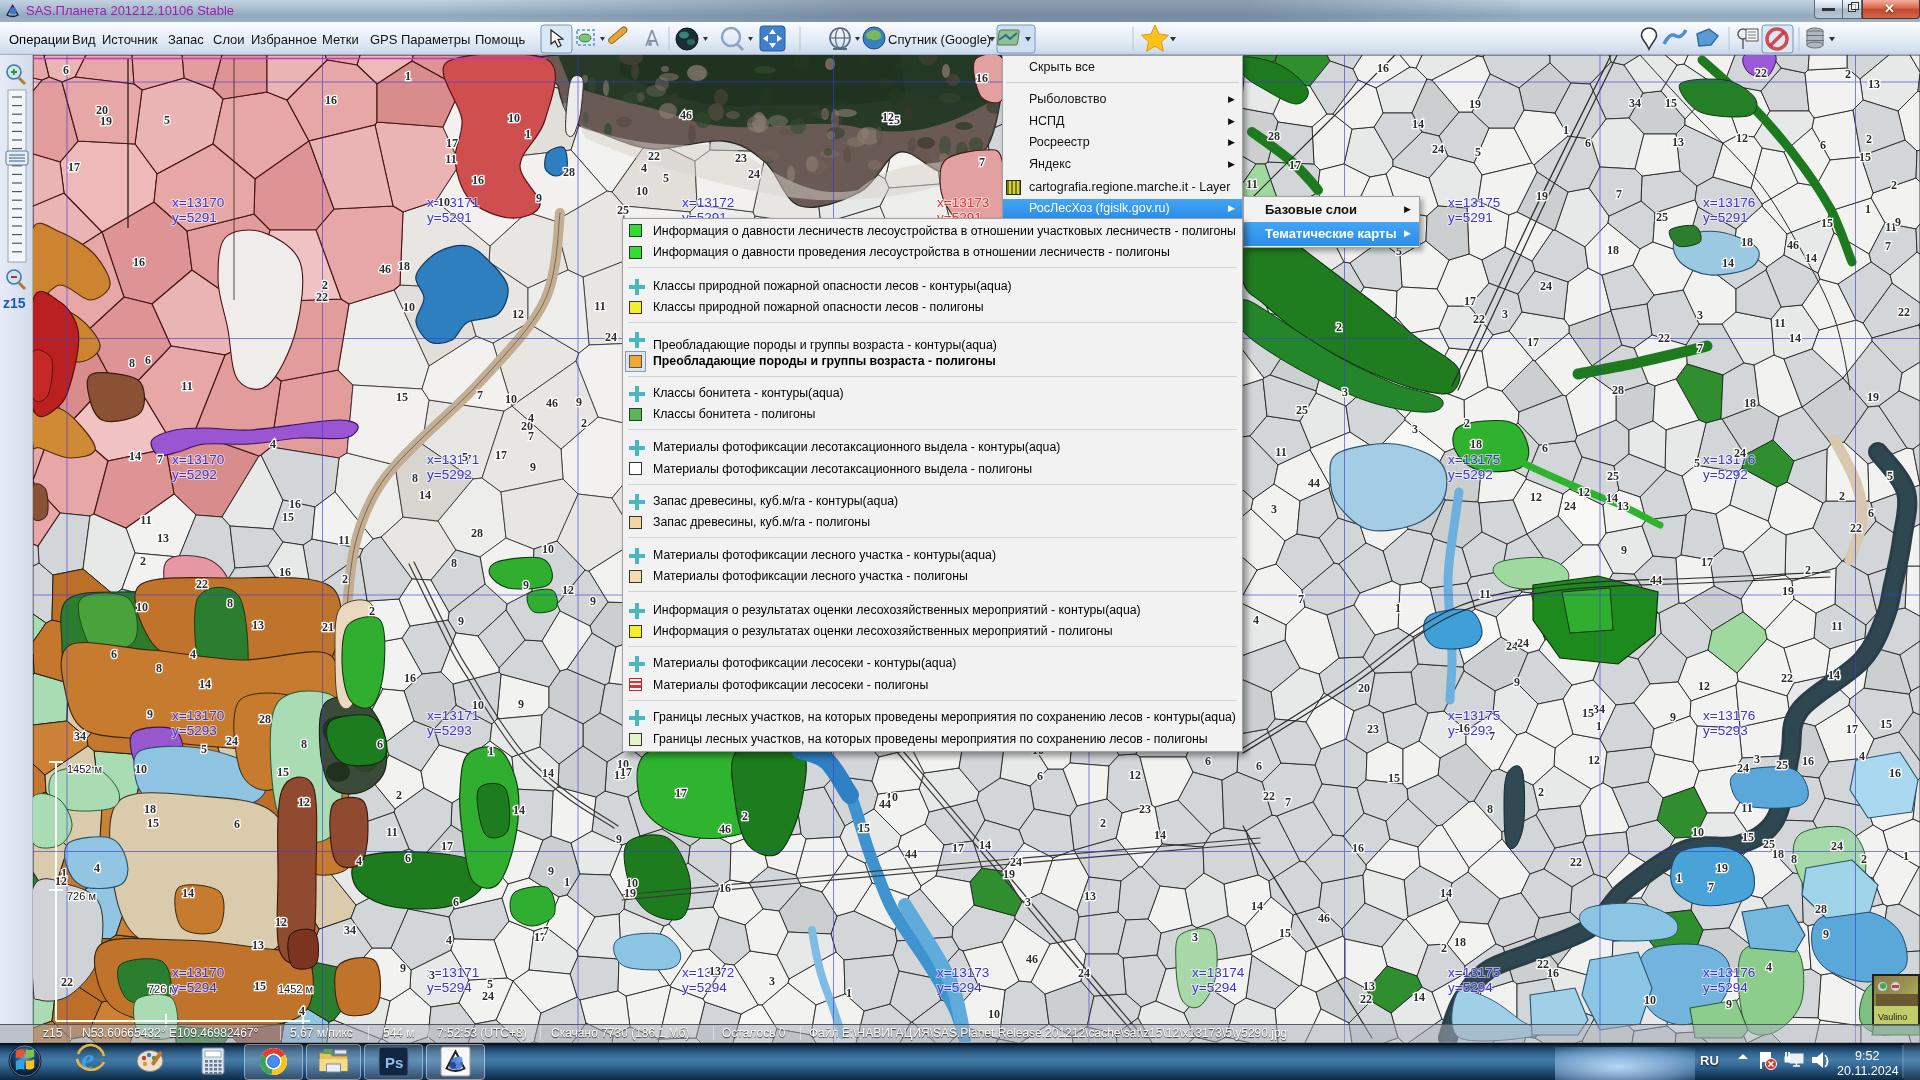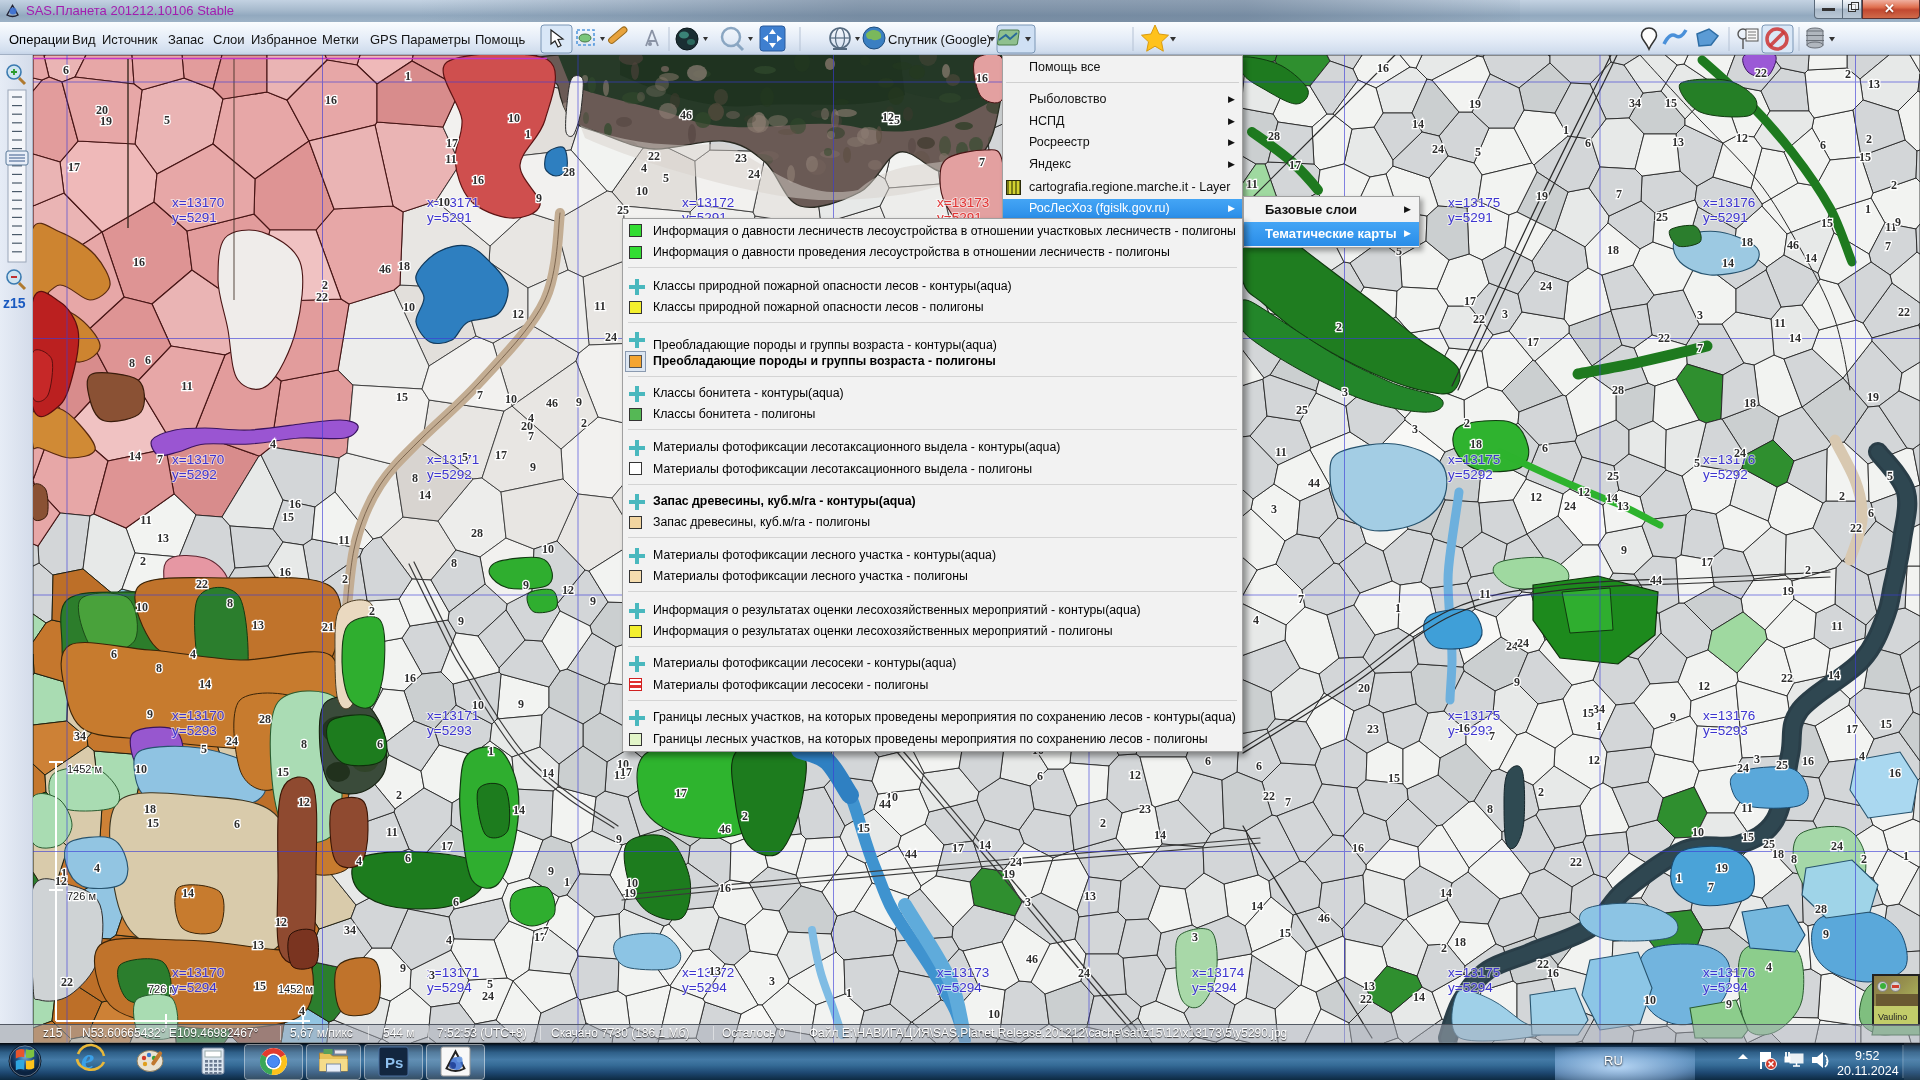--- a/index.html
+++ b/index.html
@@ -1714,21 +1714,21 @@
 <span style="position:absolute;left:809px;top:2px">Файл E:\НАВИГАЦИЯ\SAS.Planet.Release.201212\cache\sat\z15\12\x13173\5\y5290.jpg</span>
 <span style="position:absolute;left:70px;top:2px;width:1px;height:14px;background:rgba(245,245,245,0.55)"></span>
     <span style="position:absolute;left:280px;top:2px;width:1px;height:14px;background:rgba(245,245,245,0.55)"></span>
     <span style="position:absolute;left:368px;top:2px;width:1px;height:14px;background:rgba(245,245,245,0.55)"></span>
     <span style="position:absolute;left:428px;top:2px;width:1px;height:14px;background:rgba(245,245,245,0.55)"></span>
     <span style="position:absolute;left:540px;top:2px;width:1px;height:14px;background:rgba(245,245,245,0.55)"></span>
     <span style="position:absolute;left:713px;top:2px;width:1px;height:14px;background:rgba(245,245,245,0.55)"></span>
     <span style="position:absolute;left:800px;top:2px;width:1px;height:14px;background:rgba(245,245,245,0.55)"></span>
 </div>
 <div style="position:absolute;left:1002px;top:55px;width:241px;height:170px;background:#f2f2f2;border:1px solid #a0a0a0;box-shadow:3px 3px 5px rgba(0,0,0,0.35)"></div>
-<div style="position:absolute;left:1029px;top:60px;font-size:12.5px;color:#111">Помощь все</div>
+<div style="position:absolute;left:1029px;top:60px;font-size:12.5px;color:#111">Скрыть все</div>
 <div style="position:absolute;left:1006px;top:82px;width:233px;border-top:1px solid #d0d0d0"></div>
 <div style="position:absolute;left:1029px;top:92px;font-size:12.5px;color:#111">Рыболовство</div>
 <div style="position:absolute;left:1228px;top:93.5px;font-size:9px;color:#111">▶</div>
 <div style="position:absolute;left:1029px;top:114px;font-size:12.5px;color:#111">НСПД</div>
 <div style="position:absolute;left:1228px;top:115.5px;font-size:9px;color:#111">▶</div>
 <div style="position:absolute;left:1029px;top:135px;font-size:12.5px;color:#111">Росреестр</div>
 <div style="position:absolute;left:1228px;top:136.5px;font-size:9px;color:#111">▶</div>
 <div style="position:absolute;left:1029px;top:157px;font-size:12.5px;color:#111">Яндекс</div>
 <div style="position:absolute;left:1228px;top:158.5px;font-size:9px;color:#111">▶</div>
 <div style="position:absolute;left:1006px;top:180px;width:15px;height:15px;background:repeating-linear-gradient(90deg,#7a7a18 0 2px,#d2d230 2px 4px),repeating-linear-gradient(#8a8a20 0 2px,#c2c228 2px 4px);border:1px solid #2a2a08"></div>
@@ -1782,21 +1782,21 @@
     <div style="position:absolute;left:6px;top:0;width:4px;height:16px;background:#49b8be"></div>
     <div style="position:absolute;left:0;top:6px;width:16px;height:4px;background:#49b8be"></div>
   </div>
 <div style="position:absolute;left:653px;top:440.2px;font-size:12.3px;font-weight:normal;color:#000;white-space:nowrap">Материалы фотофиксации лесотаксационного выдела - контуры(aqua)</div>
 <div style="position:absolute;left:629px;top:462.4px;width:13px;height:13px;background:#ffffff;border:1.5px solid #333"></div>
 <div style="position:absolute;left:653px;top:461.9px;font-size:12.3px;font-weight:normal;color:#000;white-space:nowrap">Материалы фотофиксации лесотаксационного выдела - полигоны</div>
 <div style="position:absolute;left:629px;top:493.7px;width:16px;height:16px">
     <div style="position:absolute;left:6px;top:0;width:4px;height:16px;background:#49b8be"></div>
     <div style="position:absolute;left:0;top:6px;width:16px;height:4px;background:#49b8be"></div>
   </div>
-<div style="position:absolute;left:653px;top:493.7px;font-size:12.3px;font-weight:bold;color:#000;white-space:nowrap">Запас древесины, куб.м/га - контуры(aqua)</div>
+<div style="position:absolute;left:653px;top:493.7px;font-size:12.3px;font-weight:normal;color:#000;white-space:nowrap">Запас древесины, куб.м/га - контуры(aqua)</div>
 <div style="position:absolute;left:629px;top:515.9px;width:13px;height:13px;background:#f2d5a0;border:1.5px solid #333"></div>
 <div style="position:absolute;left:653px;top:515.4px;font-size:12.3px;font-weight:normal;color:#000;white-space:nowrap">Запас древесины, куб.м/га - полигоны</div>
 <div style="position:absolute;left:629px;top:547.7px;width:16px;height:16px">
     <div style="position:absolute;left:6px;top:0;width:4px;height:16px;background:#49b8be"></div>
     <div style="position:absolute;left:0;top:6px;width:16px;height:4px;background:#49b8be"></div>
   </div>
 <div style="position:absolute;left:653px;top:547.7px;font-size:12.3px;font-weight:normal;color:#000;white-space:nowrap">Материалы фотофиксации лесного участка - контуры(aqua)</div>
 <div style="position:absolute;left:629px;top:569.9px;width:13px;height:13px;background:#f5dcae;border:1.5px solid #333"></div>
 <div style="position:absolute;left:653px;top:569.4px;font-size:12.3px;font-weight:normal;color:#000;white-space:nowrap">Материалы фотофиксации лесного участка - полигоны</div>
 <div style="position:absolute;left:629px;top:602.7px;width:16px;height:16px">
@@ -1895,21 +1895,21 @@
 <text x="385" y="25" font-family="Liberation Sans" font-size="15" font-weight="bold" fill="#8ec0ee">Ps</text>
 <rect x="426.5" y="1.5" width="58" height="35" rx="3" fill="rgba(255,255,255,0.18)" stroke="rgba(255,255,255,0.5)"></rect>
 <rect x="441" y="4" width="29" height="29" rx="2" fill="#f8f8f8" stroke="#999"></rect>
 <g transform="translate(455.5,18.5)">
       <path d="M-9,7 L0,-10 L9,7 Q0,12 -9,7 Z" fill="none" stroke="#222" stroke-width="2"></path>
       <circle cx="1" cy="2" r="6.5" fill="#3a6ed0" opacity="0.85"></circle>
       <circle cx="-3" cy="4" r="3.5" fill="#1a3a90" opacity="0.8"></circle>
       <circle cx="4" cy="-2" r="3" fill="#6a9ae0" opacity="0.9"></circle>
     </g>
 </svg>
-<div style="position:absolute;left:1604px;top:1053px;font-size:13px;color:#fff;font-weight:normal;text-shadow:0 1px 2px #000">RU</div>
+<div style="position:absolute;left:1700px;top:1053px;font-size:13px;color:#fff;font-weight:bold;text-shadow:0 1px 2px #000">RU</div>
 <svg style="position:absolute;left:1730px;top:1043px" width="190" height="37" viewBox="0 0 190 37">
 <path d="M8,16 l5,-5 5,5 Z" fill="#fff"></path>
 <g transform="translate(30,9)">
       <path d="M1,0 l0,17 M1,1 l9,0 0,8 -9,0" fill="none" stroke="#fff" stroke-width="2"></path>
       <path d="M2,2 l7,0 0,6 -7,0 Z" fill="#fff"></path>
       <circle cx="11" cy="12" r="5.5" fill="#d23a2a" stroke="#fff"></circle>
       <path d="M8.5,9.5 l5,5 M13.5,9.5 l-5,5" stroke="#fff" stroke-width="1.6"></path>
     </g>
 <g transform="translate(55,9)" stroke="#fff" fill="none">
       <rect x="5" y="2" width="13" height="9" fill="#fff" opacity="0.9"></rect>

